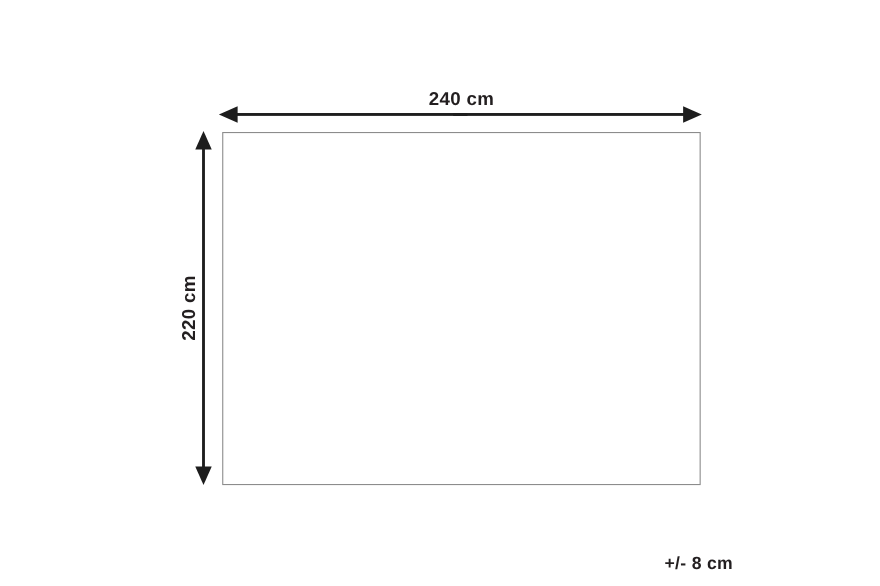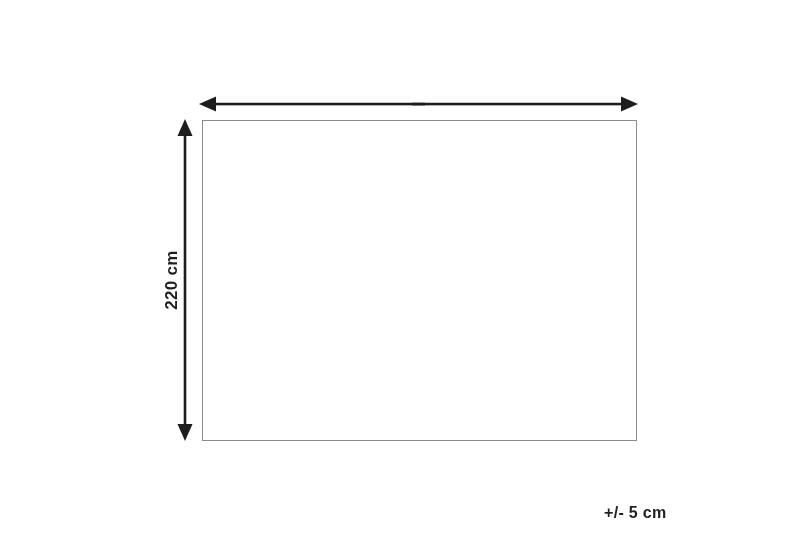--- a/index.html
+++ b/index.html
@@ -72,18 +72,19 @@
       <polygon points="638,104 621,96.5 621,111.5"></polygon>
     </g>
 
     <g fill="#1d1d1d" stroke="none">
       <rect x="183.7" y="133" width="2.6" height="294"></rect>
       <polygon points="185,119 177.5,136 192.5,136"></polygon>
       <polygon points="185,441 177.5,424 192.5,424"></polygon>
     </g>
   </svg>
 
+  <div class="dim-label width-label">240 cm</div>
 
   <div class="dim-label height-label">220 cm</div>
 
-  <div class="dim-label tolerance-label">+/- 5 cm</div>
+  <div class="dim-label tolerance-label">+/- 8 cm</div>
 
 </div>
 
 </body></html>

